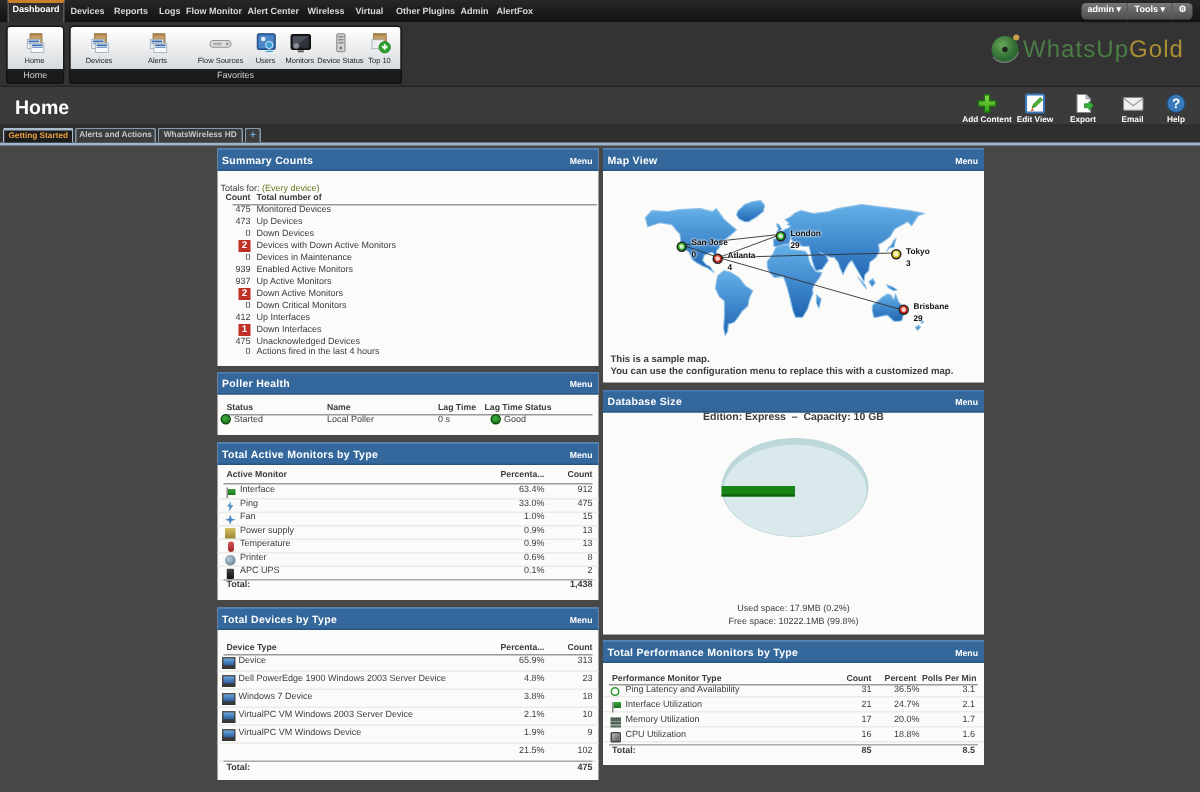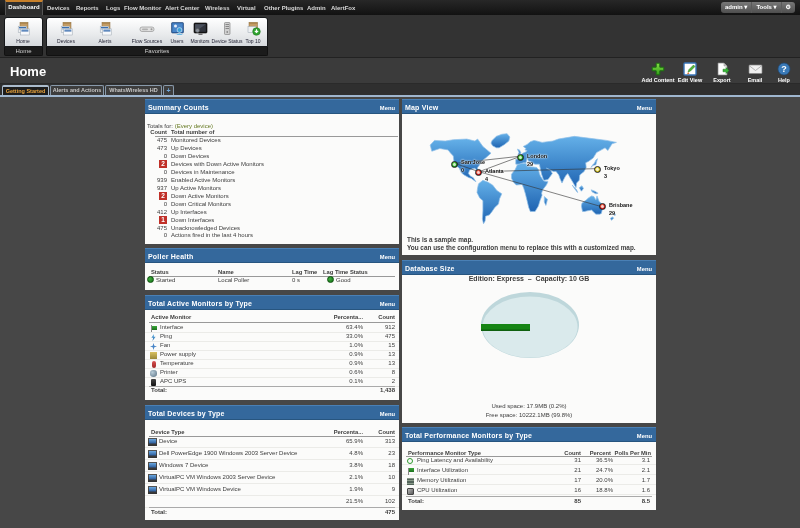--- a/index.html
+++ b/index.html
@@ -207,20 +207,35 @@
       <svg width="17" height="16" viewBox="0 0 17 16">
         <rect x="4" y="1.5" width="8.5" height="9" fill="#c49c64" stroke="#8a6a38" stroke-width="0.5"></rect>
         <path d="M4,1.5 h8.5 v1.2 h-8.5 z" fill="#a5804a"></path>
         <rect x="3" y="5.5" width="8" height="6" fill="#eef0f3" stroke="#99a5b0" stroke-width="0.5"></rect>
         <circle cx="11.5" cy="10.5" r="3.8" fill="#2fa32f" stroke="#1a6e1a" stroke-width="0.5"></circle>
         <path d="M11.5,8.3 v3 m-1.7,-1.5 l1.7,1.7 l1.7,-1.7" stroke="#fff" stroke-width="1.1" fill="none"></path>
       </svg>
       <div class="rlbl">Top 10</div>
     </div>
   </div>
+  <div id="logo">
+    <svg width="140" height="24" viewBox="0 0 140 24">
+      <defs>
+        <radialGradient id="lg" cx="40%" cy="35%">
+          <stop offset="0%" stop-color="#6aa85c"></stop>
+          <stop offset="100%" stop-color="#2e6b32"></stop>
+        </radialGradient>
+      </defs>
+      <circle cx="15" cy="15" r="9" fill="url(#lg)"></circle>
+      <circle cx="15" cy="15" r="1.8" fill="#1c241c"></circle>
+      <circle cx="22.5" cy="7" r="2" fill="#c8a048"></circle>
+      <path d="M7,20 a10,10 0 0 0 17,-3" stroke="#777" stroke-width="0.8" fill="none"></path>
+      <text x="27" y="20" font-size="16" letter-spacing="0.7" fill="#4c7d46" font-family="Liberation Sans">WhatsUp<tspan fill="#ab8f35">Gold</tspan></text>
+    </svg>
+  </div>
 </div>
 
 <div id="homebar">
   <h1>Home</h1>
   <div class="hact" style="left:635px">
     <svg width="14" height="14" viewBox="0 0 14 14">
       <defs>
           <linearGradient id="gp" x1="0" y1="0" x2="0" y2="1">
             <stop offset="0%" stop-color="#86dd46"></stop>
             <stop offset="100%" stop-color="#2f9e18"></stop>

